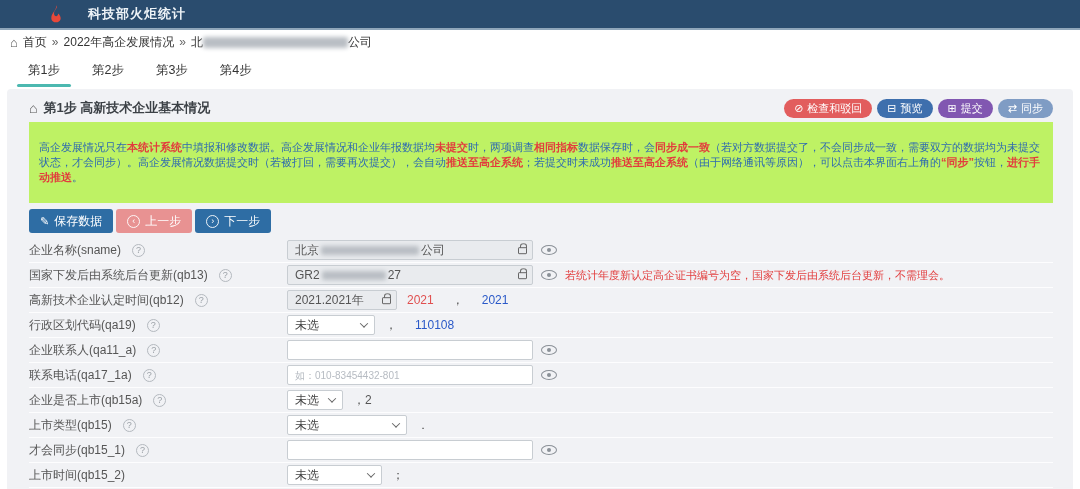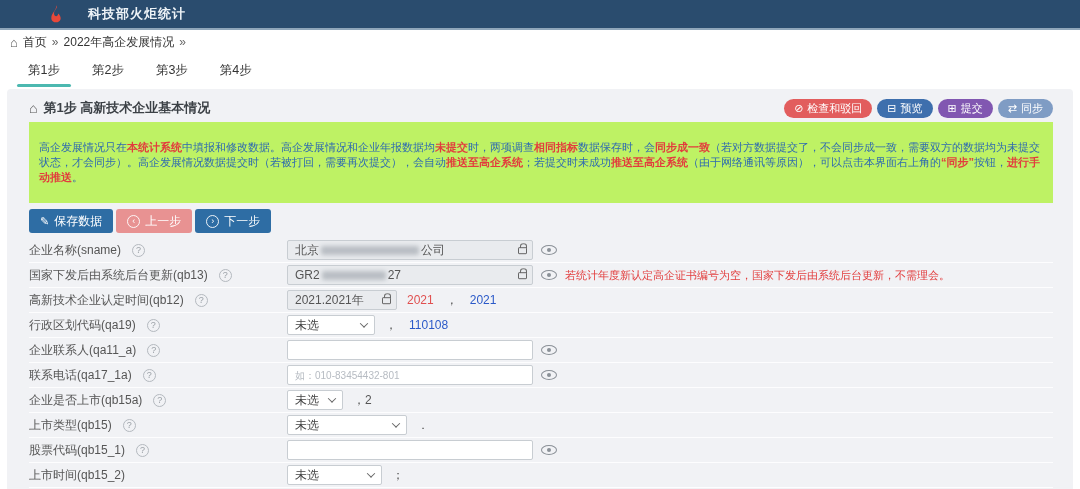--- a/index.html
+++ b/index.html
@@ -66,21 +66,21 @@
   .lock { position:absolute; right:5px; top:50%; transform:translateY(-40%); width:9px; height:7px; border:1px solid #666; border-radius:1px; }
   .lock::before { content:""; position:absolute; left:1px; top:-5px; width:5px; height:4px; border:1px solid #666; border-bottom:none; border-radius:3px 3px 0 0; }
 
   .sel { height:20px; border:1px solid #c8cdd2; background:#fff; border-radius:2px; display:flex; align-items:center; justify-content:space-between; padding:0 7px; font-size:12px; color:#444; cursor:pointer; }
   .sel.w56 { width:56px; } .sel.w88 { width:88px; } .sel.w95 { width:95px; } .sel.w120 { width:120px; }
   .chev { width:6px; height:6px; border-right:1.4px solid #666; border-bottom:1.4px solid #666; transform:rotate(45deg) translate(-1px,-1px); }
 
   .eye { margin-left:8px; width:16px; height:10px; border:1px solid #8a9097; border-radius:50%; position:relative; display:inline-block; cursor:pointer; flex:0 0 auto; }
   .eye::after { content:""; position:absolute; width:4px; height:4px; border-radius:50%; background:#8a9097; left:50%; top:50%; transform:translate(-50%,-50%); }
 
-  .after { margin-left:10px; font-size:12px; display:flex; align-items:center; gap:12px; }
+  .after { margin-left:10px; font-size:12px; display:flex; align-items:center; gap:18px; }
   .t-red { color:#e05050; } .t-blue { color:#2a59c8; } .t-dark { color:#555; }
   .note-red { color:#e23d3d; font-size:11px; margin-left:8px; white-space:nowrap; }
 </style>
 </head>
 <body>
 
 <div class="navbar">
   <span style="display:inline-flex;">
     <svg width="16" height="18" viewBox="0 0 24 26">
         <path d="M13 0c2 5-4 7-4 12 0 2.5 1.6 4.5 3.2 4.5 1.6 0 3-1.8 3-4.2 2.3 2.2 3.8 4.6 3.8 7 0 4.2-3.6 6.2-7 6.2s-7-2-7-6.2C5 11.5 11.5 9.5 13 0z" fill="#e8483a"></path>
@@ -88,20 +88,23 @@
   </span>
   <span class="navbar-title">科技部火炬统计</span>
 </div>
 
 <div class="breadcrumb">
   <span class="crumb-home-icon">⌂</span>
   <span>首页</span>
   <span class="crumb-sep">»</span>
   <span>2022年高企发展情况</span>
   <span class="crumb-sep">»</span>
+  <span>
+    <span>北</span><span class="redact bc"></span><span>公司</span>
+  </span>
 </div>
 
 <div class="tabs">
   <div class="tab active">第1步</div>
   <div class="tab">第2步</div>
   <div class="tab">第3步</div>
   <div class="tab">第4步</div>
 </div>
 
 <div class="panel">
@@ -251,21 +254,21 @@
         <span>未选</span>
         <span class="chev"></span>
       </div>
       <span class="after">
           <span class="t-dark">．</span>
         </span>
     </div>
 
     <div class="frow">
       <div class="flabel">
-        <span>股票代码(qb15_1)</span>
+        <span>才会同步(qb15_1)</span>
         <span class="help"></span>
       </div>
       <input class="tbox w246" type="text" value="" style="">
       <span class="eye"></span>
     </div>
 
     <div class="frow">
       <div class="flabel">
         <span>上市时间(qb15_2)</span>
       </div>

